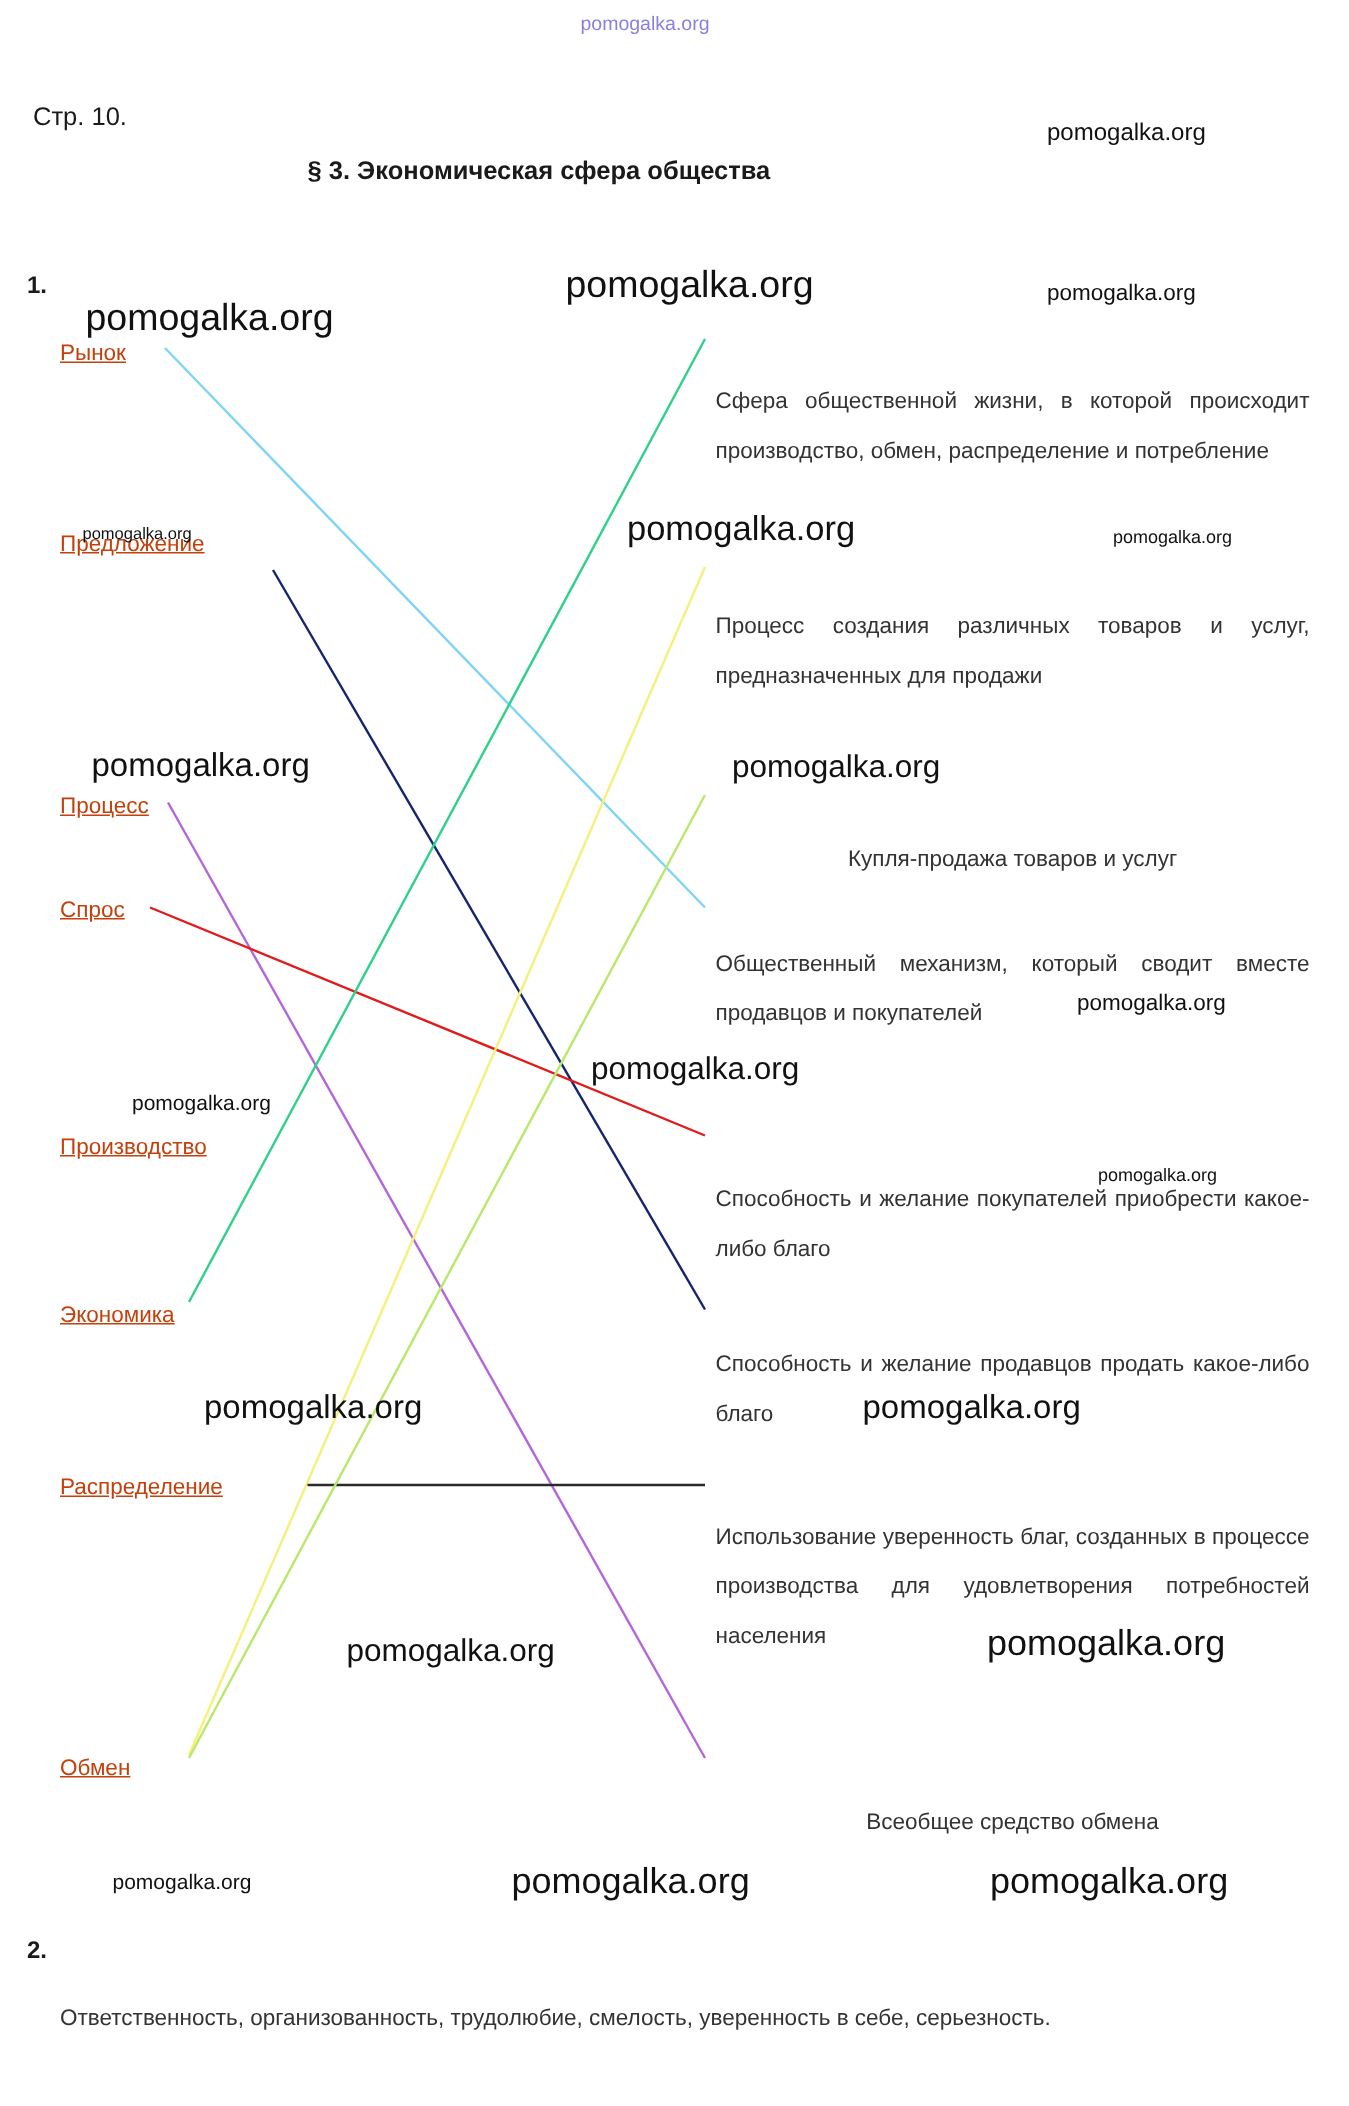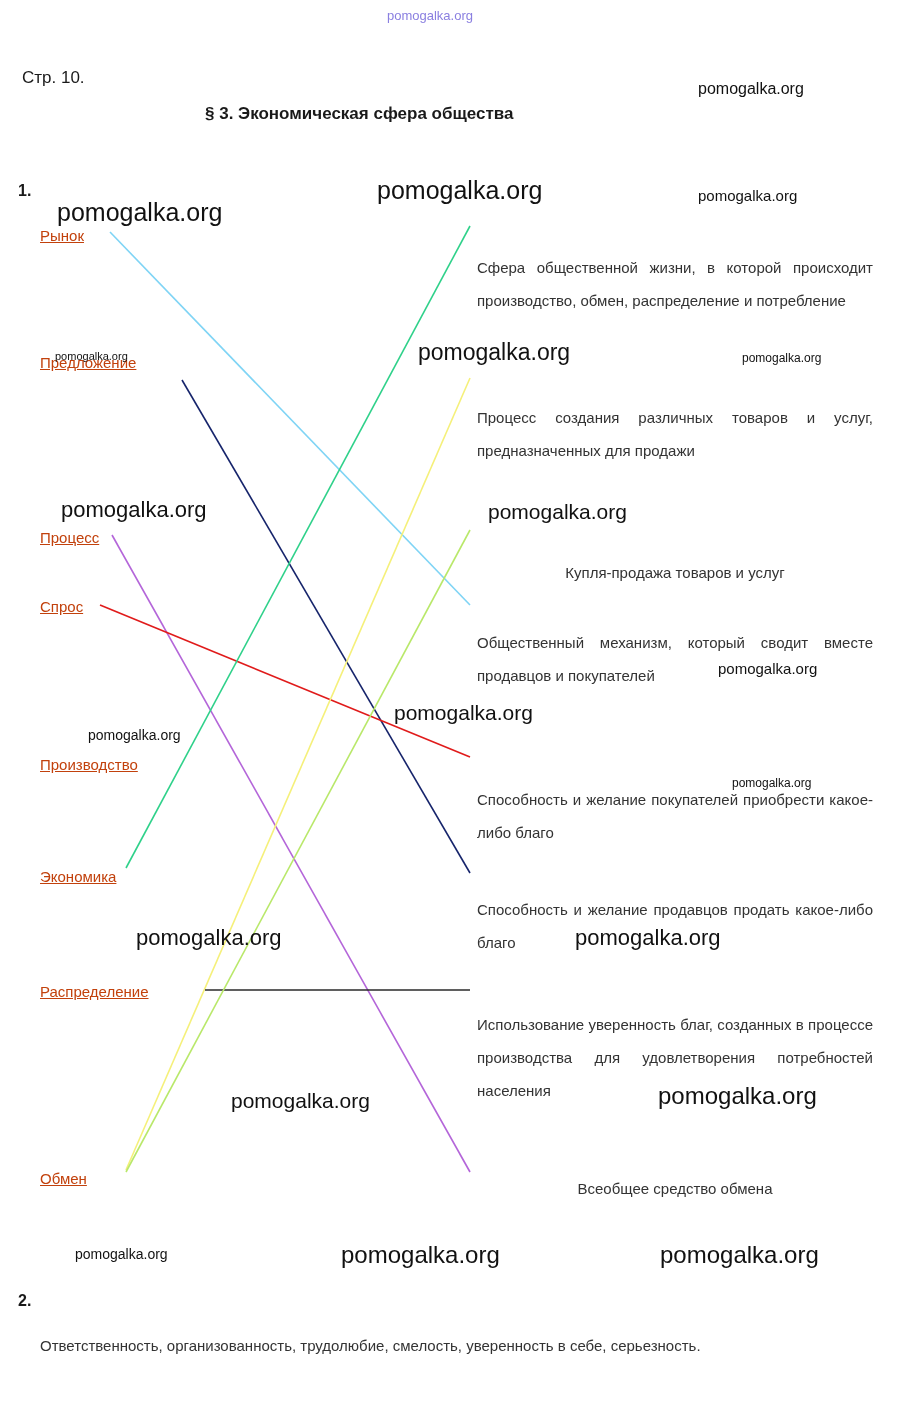--- a/index.html
+++ b/index.html
@@ -131,21 +131,21 @@
   <div class="left-term" style="top:983px">Распределение</div>
   <div class="left-term" style="top:1170px">Обмен</div>
 
   <div class="right-def" style="top:218px">Сфера общественной жизни, в которой происходит производство, обмен, распределение и потребление</div>
   <div class="right-def" style="top:368px">Процесс создания различных товаров и услуг, предназначенных для продажи</div>
   <div class="right-def nojust" style="top:523px">Купля-продажа товаров и услуг</div>
   <div class="right-def" style="top:593px">Общественный механизм, который сводит вместе продавцов и покупателей</div>
   <div class="right-def" style="top:750px">Способность и желание покупателей приобрести какое-либо благо</div>
   <div class="right-def" style="top:860px">Способность и желание продавцов продать какое-либо благо</div>
   <div class="right-def" style="top:975px">Использование уверенность благ, созданных в процессе производства для удовлетворения потребностей населения</div>
-  <div class="right-def nojust" style="top:1139px">Всеобщее средство обмена</div>
+  <div class="right-def nojust" style="top:1165px">Всеобщее средство обмена</div>
 
   <div class="answer2">Ответственность, организованность, трудолюбие, смелость, уверенность в себе, серьезность.</div>
 
 <div class="wm" style="left: 387px; top: 8px; font-size: 13px; color: rgb(138, 127, 224);">pomogalka.org</div>
     <div class="wm" style="left: 698px; top: 80px; font-size: 16px; color: rgb(17, 17, 17);">pomogalka.org</div>
     <div class="wm" style="left: 57px; top: 198px; font-size: 25px; color: rgb(17, 17, 17);">pomogalka.org</div>
     <div class="wm" style="left: 377px; top: 176px; font-size: 25px; color: rgb(17, 17, 17);">pomogalka.org</div>
     <div class="wm" style="left: 698px; top: 187px; font-size: 15px; color: rgb(17, 17, 17);">pomogalka.org</div>
     <div class="wm" style="left: 55px; top: 350px; font-size: 11px; color: rgb(17, 17, 17);">pomogalka.org</div>
     <div class="wm" style="left: 418px; top: 339px; font-size: 23px; color: rgb(17, 17, 17);">pomogalka.org</div>

